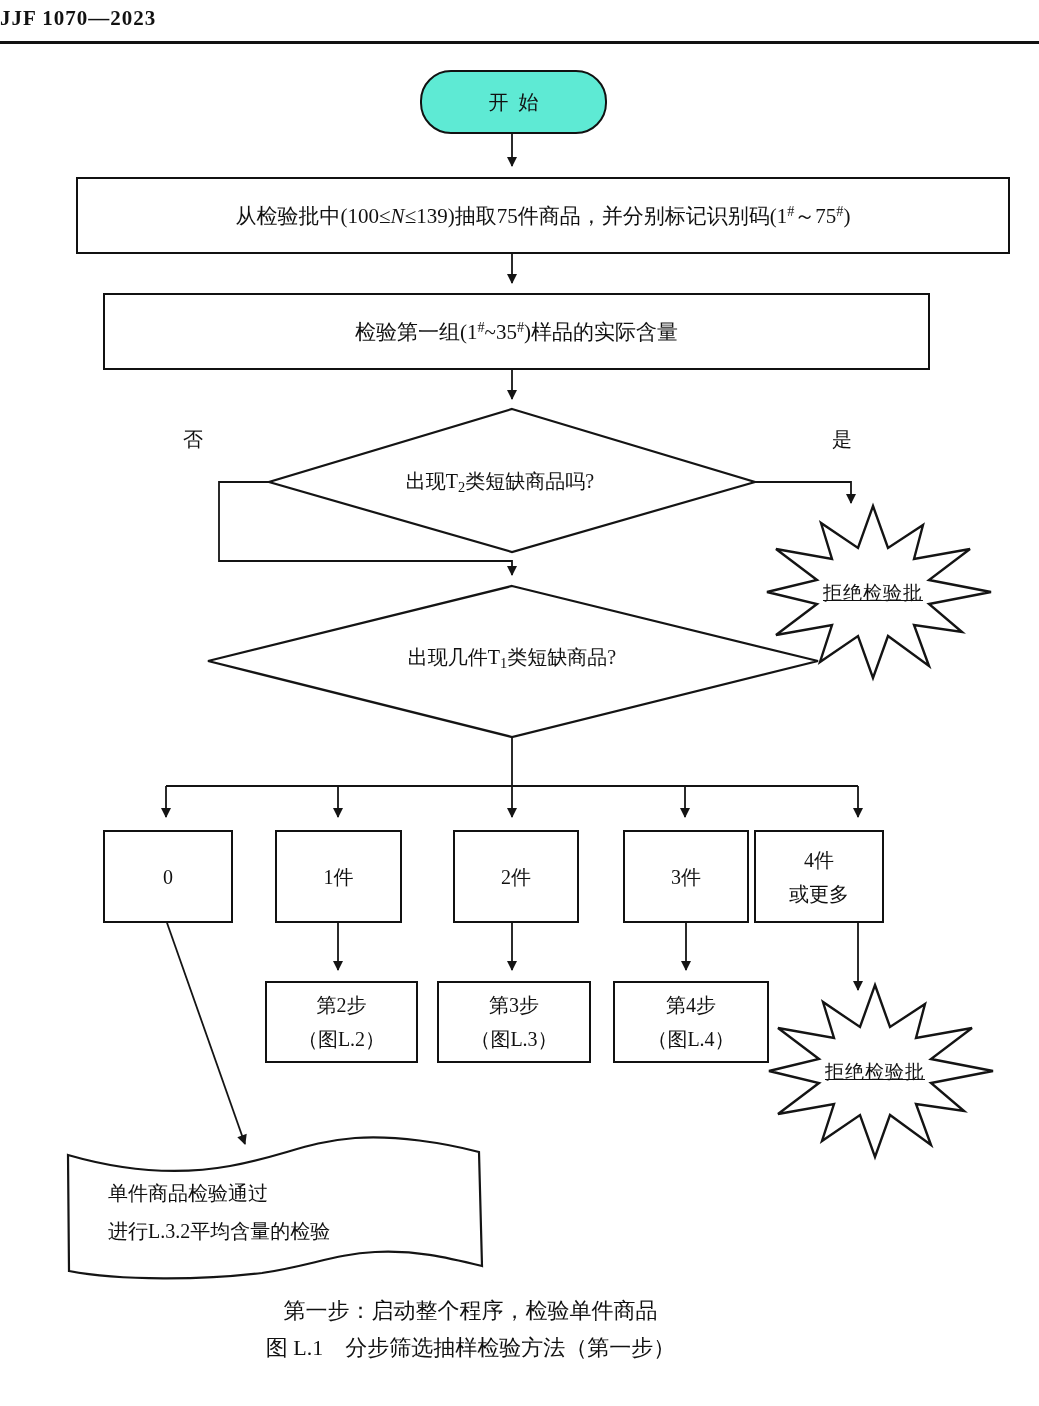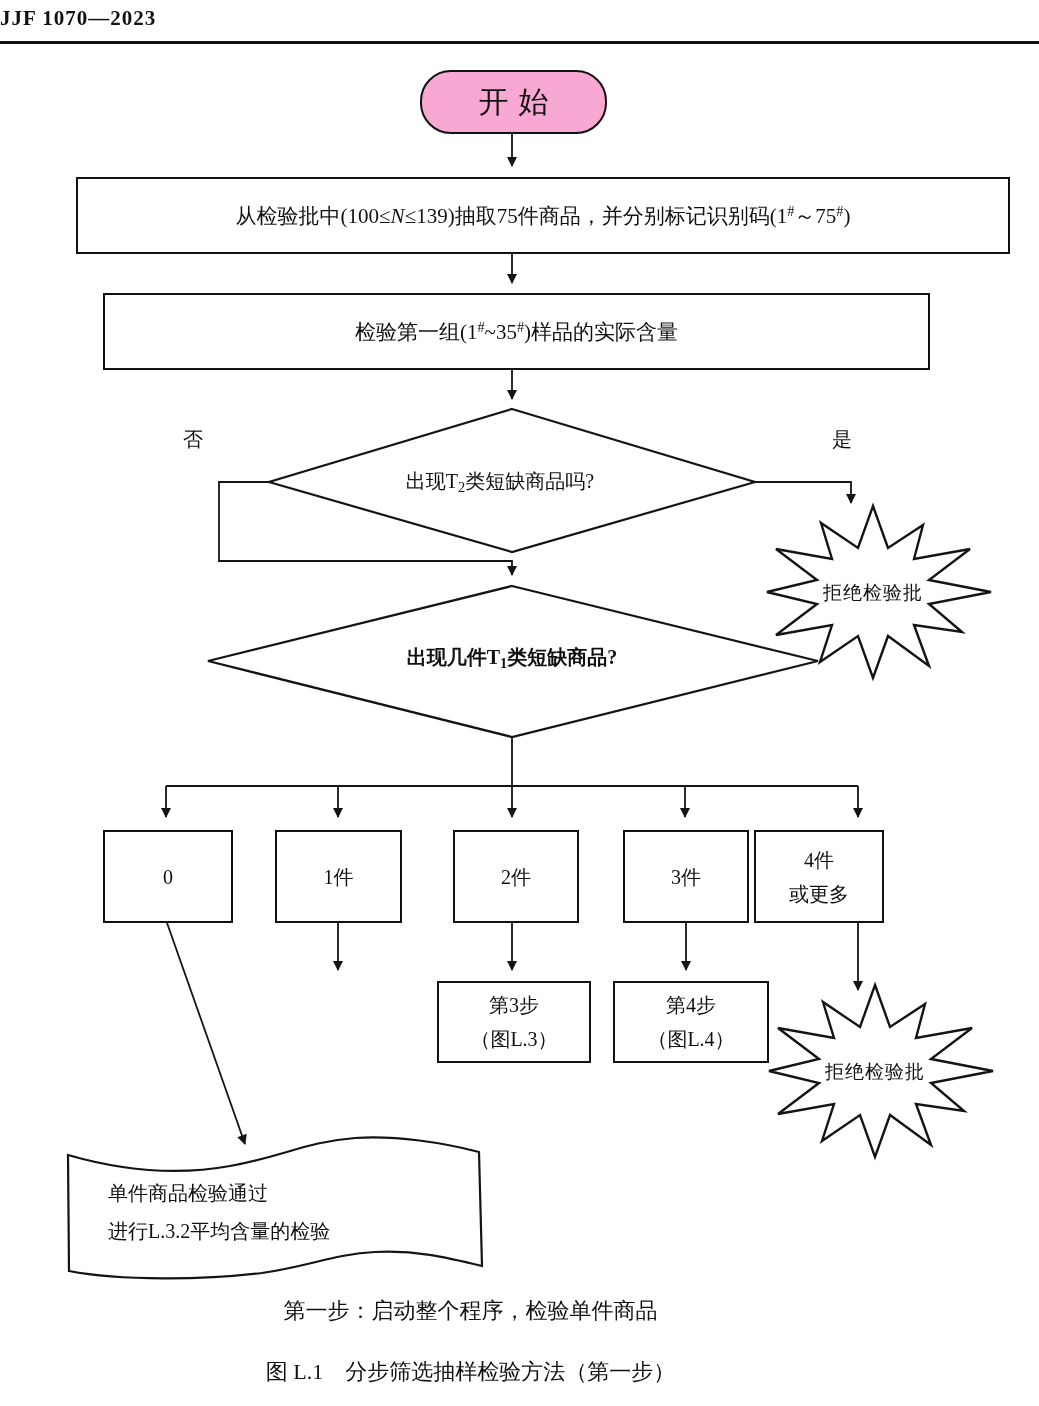--- a/index.html
+++ b/index.html
@@ -24,38 +24,38 @@
     left:0;top:41px;width:1039px;height:0;
     border-top:3px solid #111;
   }
   svg.layer{position:absolute;left:0;top:0;width:1039px;height:1406px;}
   .shape-line{fill:none;stroke:#141414;stroke-width:2.2;}
   .connector{fill:none;stroke:#141414;stroke-width:1.8;}
   .burst{fill:#ffffff;stroke:#141414;stroke-width:2.4;stroke-linejoin:miter;}
   .terminator{
     left:420px;top:70px;width:183px;height:60px;
     border:2.5px solid #111;border-radius:31px;
-    font-size:30px;letter-spacing:10px;text-indent:10px;
-    background:#f9a8d4;
+    font-size:20px;letter-spacing:10px;text-indent:10px;
+    background:#5eead4;
   }
   .process{
     border:2.5px solid #111;
     background:#fff;
     font-size:21px;
   }
   .rect1{left:47px;top:177px;width:930px;height:73px;margin-left:29px;}
   .rect2{left:103px;top:293px;width:823px;height:73px;}
   .diamond-text{font-size:20px;line-height:26px;}
   .branch-label{font-size:20px;}
   .small-box{
     border:2.5px solid #111;background:#fff;
     font-size:20px;line-height:34px;
     flex-direction:column;
   }
-  .burst-text{font-size:19px;letter-spacing:1px;}
+  .burst-text{font-size:19px;letter-spacing:1px;text-decoration:underline;}
   .doc-text{font-size:20px;white-space:nowrap;}
   .caption{left:0;width:941px;text-align:center;font-size:22px;}
   sup.hash{font-size:0.68em;vertical-align:0.5em;letter-spacing:0;}
   sub.tno{font-size:0.72em;vertical-align:-0.25em;}
   i.var{font-style:italic;font-family:"Liberation Serif","DejaVu Serif",serif;}
 </style>
 </head>
 <body>
 
 <div class="page">
@@ -129,51 +129,55 @@
   </div>
 
   <div class="abs center diamond-text" style="left:320px;top:468px;width:360px;">
     <span><span>出现T</span><sub class="tno">2</sub><span>类短缺商品吗?</span></span>
   </div>
   <div class="abs branch-label" style="left:183px;top:426px;">否</div>
   <div class="abs branch-label" style="left:832px;top:426px;">是</div>
 
   <div class="abs center burst-text" style="left:793px;top:580px;width:160px;">拒绝检验批</div>
 
-  <div class="abs center diamond-text" style="left:322px;top:644px;width:380px;font-weight:bold;">
+  <div class="abs center diamond-text" style="left:322px;top:644px;width:380px;">
     <span><span>出现几件T</span><sub class="tno">1</sub><span>类短缺商品?</span></span>
   </div>
 
   <div class="abs center small-box" style="left:103px;top:830px;width:126px;height:89px;">
     <span>0</span>
   </div>
   <div class="abs center small-box" style="left:275px;top:830px;width:123px;height:89px;">
     <span>1件</span>
   </div>
   <div class="abs center small-box" style="left:453px;top:830px;width:122px;height:89px;">
     <span>2件</span>
   </div>
   <div class="abs center small-box" style="left:623px;top:830px;width:122px;height:89px;">
     <span>3件</span>
   </div>
   <div class="abs center small-box" style="left:754px;top:830px;width:126px;height:89px;">
     <span>4件</span>
     <span>或更多</span>
   </div>
 
+  <div class="abs center small-box" style="left:265px;top:981px;width:149px;height:78px;">
+    <span>第2步</span>
+    <span>（图L.2）</span>
+  </div>
   <div class="abs center small-box" style="left:437px;top:981px;width:150px;height:78px;">
     <span>第3步</span>
     <span>（图L.3）</span>
   </div>
   <div class="abs center small-box" style="left:613px;top:981px;width:152px;height:78px;">
     <span>第4步</span>
     <span>（图L.4）</span>
   </div>
 
   <div class="abs center burst-text" style="left:795px;top:1059px;width:160px;">拒绝检验批</div>
 
   <div class="abs doc-text" style="left:108px;top:1180px;">单件商品检验通过</div>
   <div class="abs doc-text" style="left:108px;top:1218px;">进行L.3.2平均含量的检验</div>
 
   <div class="abs caption" style="top:1296px;">第一步：启动整个程序，检验单件商品</div>
-  <div class="abs caption" style="top:1333px;margin-top:24px;">图 L.1　分步筛选抽样检验方法（第一步）</div>
+  <div class="abs caption" style="top:1333px;">图 L.1　分步筛选抽样检验方法（第一步）</div>
 
 </div>
 
 </body></html>

